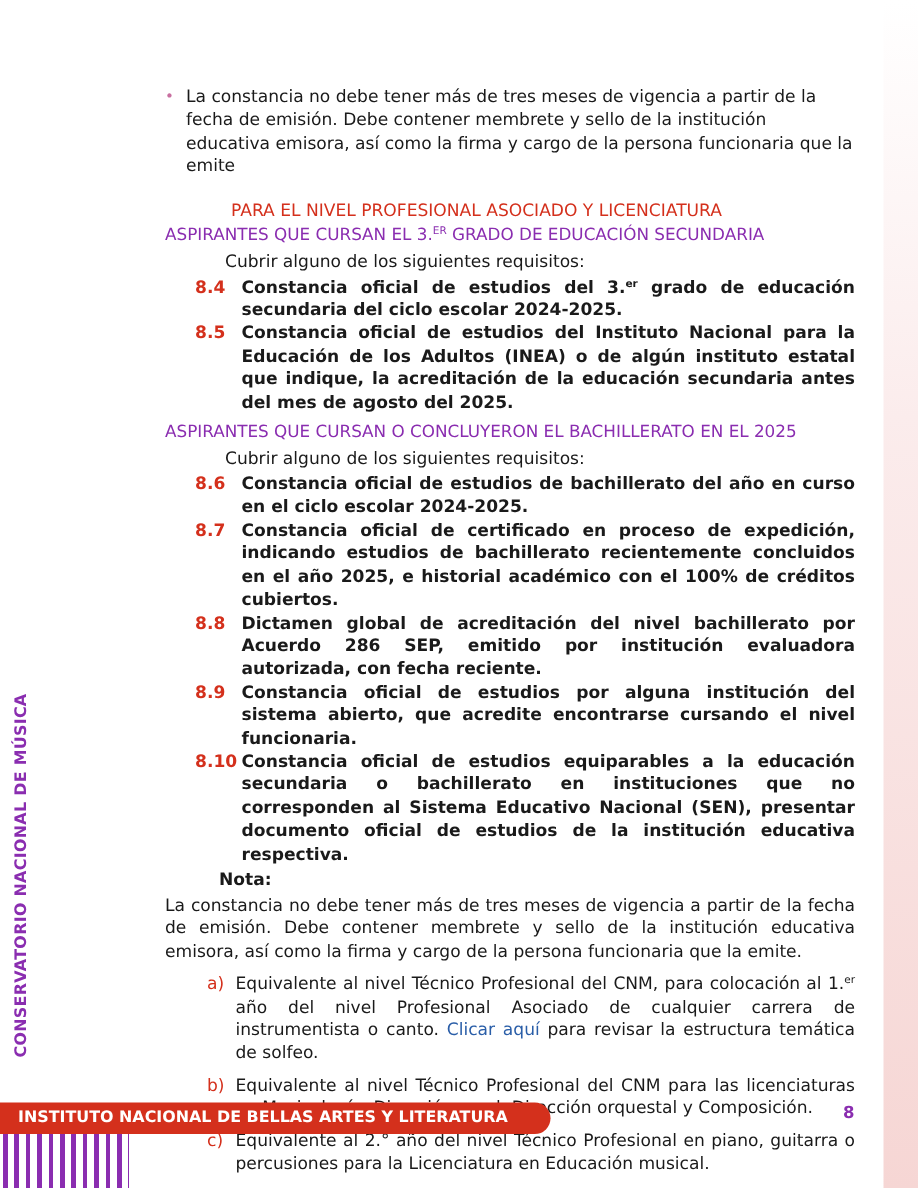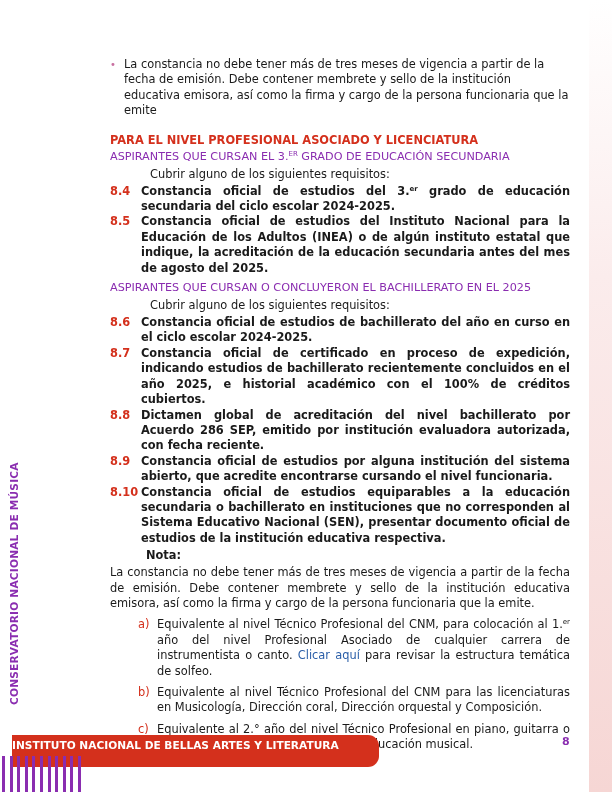--- a/index.html
+++ b/index.html
@@ -13,44 +13,44 @@
     position: absolute; left: 589px; top: 0; width: 23px; height: 792px;
     background: linear-gradient(to bottom, #ffffff 0%, #fbecec 35%, #f6d6d4 100%);
   }
   .content {
     position: absolute; left: 110px; top: 57px; width: 460px;
     font-size: 11.4px; line-height: 15.4px;
   }
   .bullet-row { display: flex; margin-bottom: 14px; }
   .bullet-dot { width: 14px; flex: 0 0 14px; color: #c86fa0; font-size: 10px; line-height: 15.4px; }
   .bullet-text { flex: 1; }
-  .h-red { color: #d4301c; font-weight: bold; font-size: 11.4px; line-height: 15px; }
+  .h-red { color: #d4301c; font-weight: normal; font-size: 11.4px; line-height: 15px; margin-left: 44px; }
   .h-purple { color: #8a2db0; font-size: 11.2px; line-height: 17px; }
   .plain { line-height: 19px; margin-left: 40px; }
-  .req { display: flex; text-align: justify; }
+  .req { display: flex; text-align: justify; margin-left: 20px; }
   .req-num { width: 31px; flex: 0 0 31px; color: #d4301c; font-weight: bold; }
   .req-text { flex: 1; font-weight: bold; }
   .note-title { font-weight: bold; line-height: 19px; margin-left: 36px; }
   .note-body { text-align: justify; margin-bottom: 2px; }
   .sub { display: flex; margin-left: 28px; margin-top: 6px; text-align: justify; }
   .sub-letter { width: 19px; flex: 0 0 19px; color: #d4301c; }
   .sub-text { flex: 1; }
   .link { color: #2a5ea8; }
   sup { font-size: 7px; line-height: 0; vertical-align: 4px; }
   .vert-label {
     position: absolute; left: 8px; top: 705px;
     transform: rotate(-90deg); transform-origin: left top;
     color: #8a2db0; font-weight: bold; font-size: 10.6px; white-space: nowrap;
     letter-spacing: 0.2px;
   }
   .banner {
-    position: absolute; left: 0; top: 735px; width: 367px; height: 32px;
+    position: absolute; left: 0; top: 735px; width: 367px; height: 21px;
     background: #d4301c; border-radius: 0 11px 11px 0;
     color: #ffffff; font-weight: bold; font-size: 10.6px; line-height: 21px;
-    box-sizing: border-box; white-space: nowrap; margin-left: 12px;
+    padding-left: 12px; box-sizing: border-box; white-space: nowrap;
   }
   .page-num {
     position: absolute; left: 562px; top: 735px; color: #8a2db0; font-weight: bold; font-size: 11px;
   }
   .stripes {
     position: absolute; left: 2px; top: 756px; width: 84px; height: 36px;
     background: repeating-linear-gradient(to right, #8a2db0 0px, #8a2db0 3px, transparent 3px, transparent 7.6px);
   }
 </style>
 </head>

